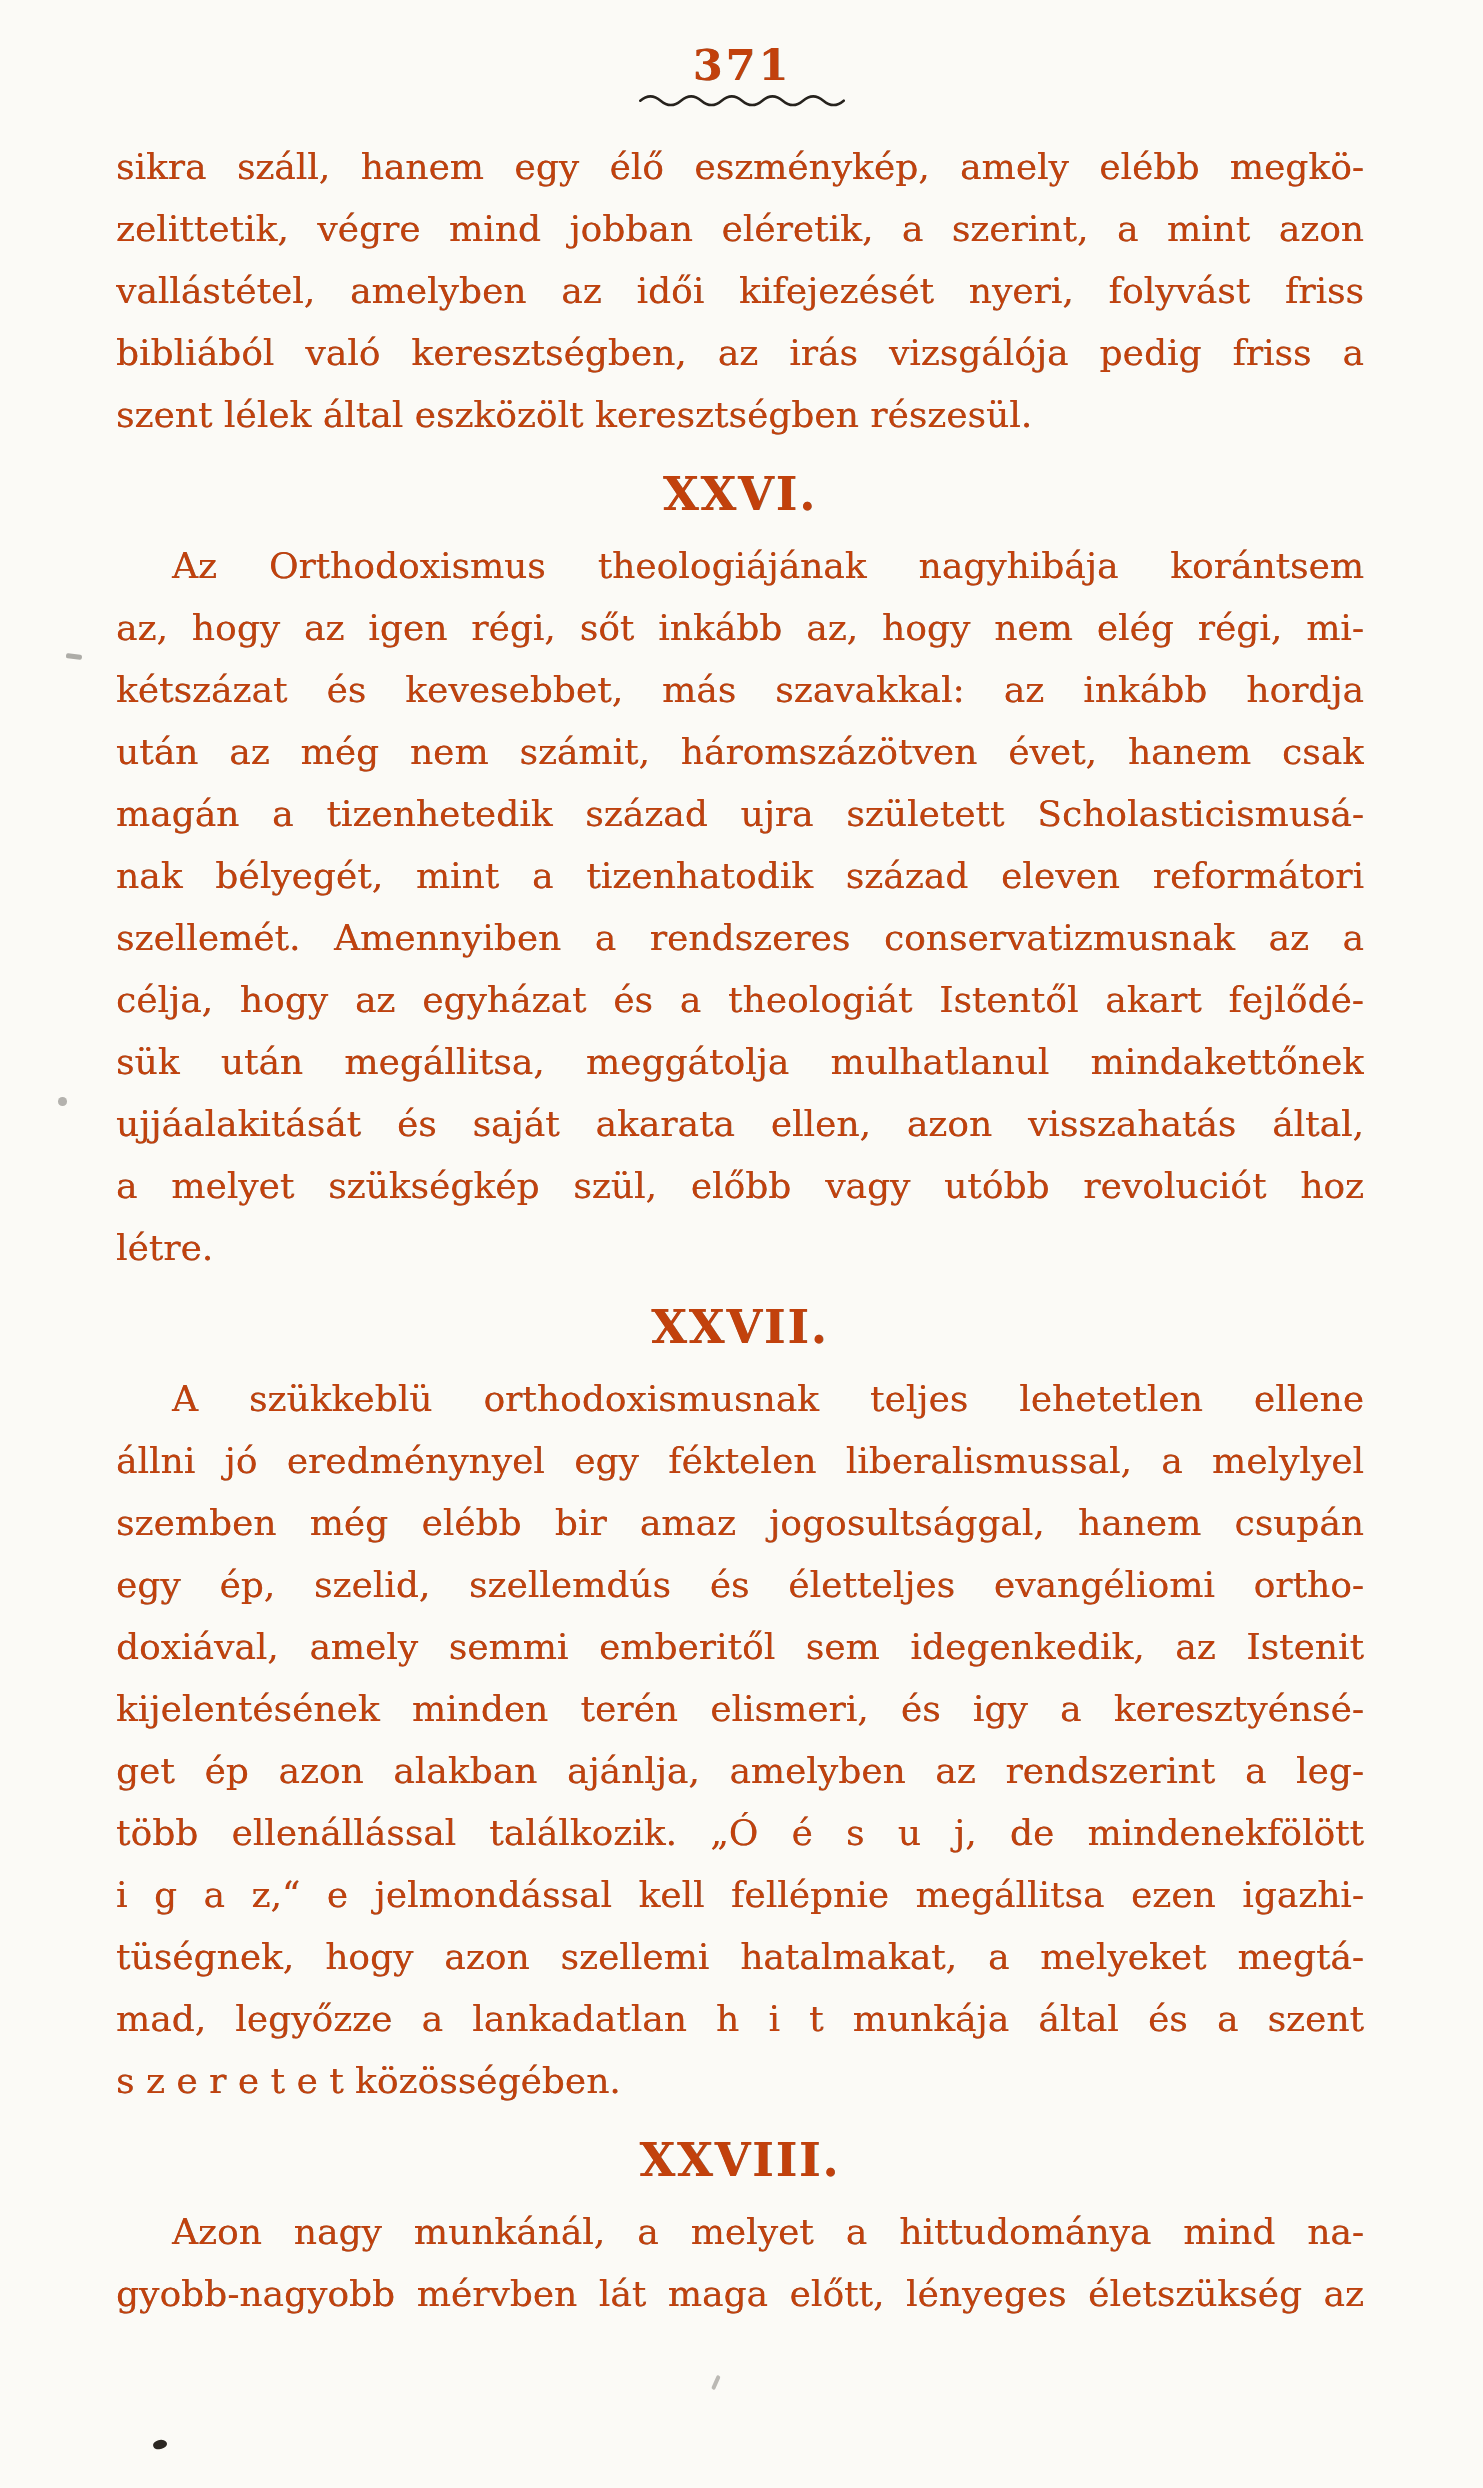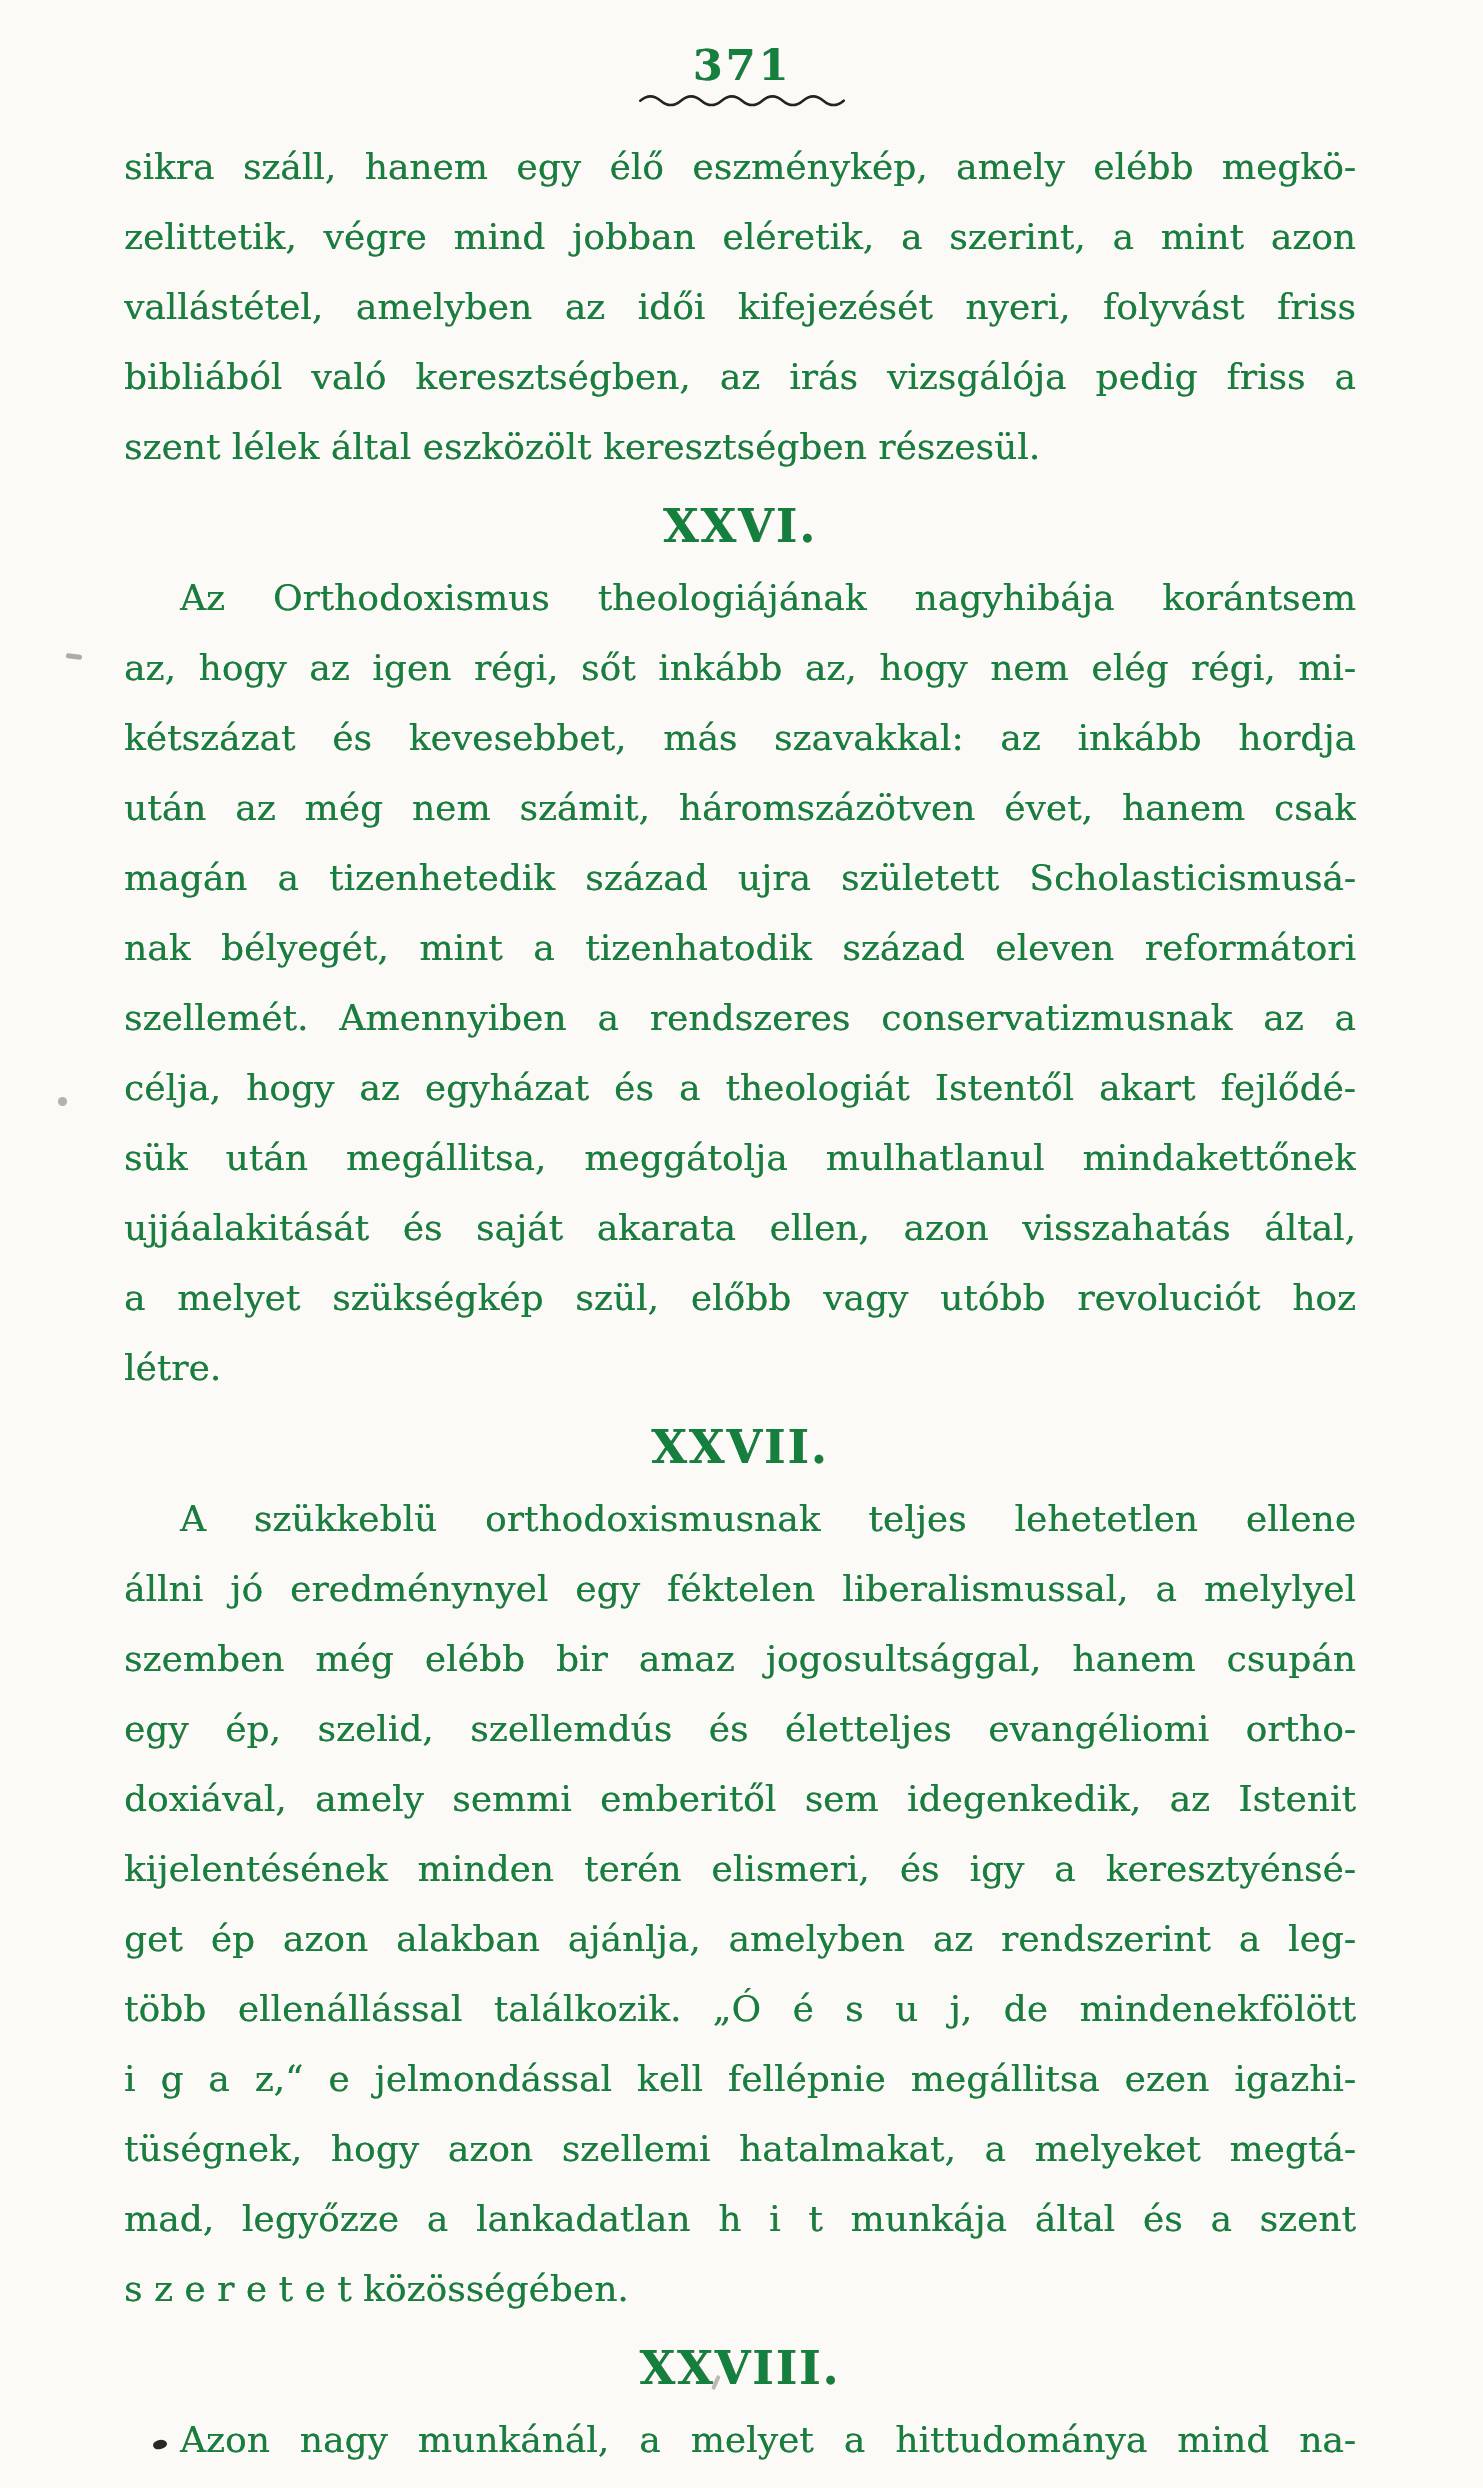--- a/index.html
+++ b/index.html
@@ -10,21 +10,21 @@
     width: 1484px;
     height: 2488px;
     background: #e9e7e1;
   }
   .page {
     position: relative;
     width: 1484px;
     height: 2488px;
     background: #fbfaf6;
     font-family: "DejaVu Serif", serif;
-    color: #15803d;
+    color: #c2410c;
     overflow: hidden;
     text-shadow: 0.3px 0 0 rgba(25,20,15,0.55);
   }
   .page-header {
     padding-top: 41px;
     text-align: center;
   }
   .pagenum {
     font-size: 43px;
     font-weight: 700;
@@ -34,21 +34,21 @@
   .squiggle {
     display: block;
     margin: 1px auto 0 auto;
   }
   .text-block {
     margin: 29px 120px 0 116px; 
     font-size: 36px;
     line-height: 62px;
   }
   .line {
-    margin: 8px;
+    margin: 0;
     height: 62px;
     overflow: hidden;
     text-align: justify;
     text-align-last: justify;
   }
   .line.endline {
     text-align-last: left;
   }
   .line.indent {
     text-indent: 56px;

